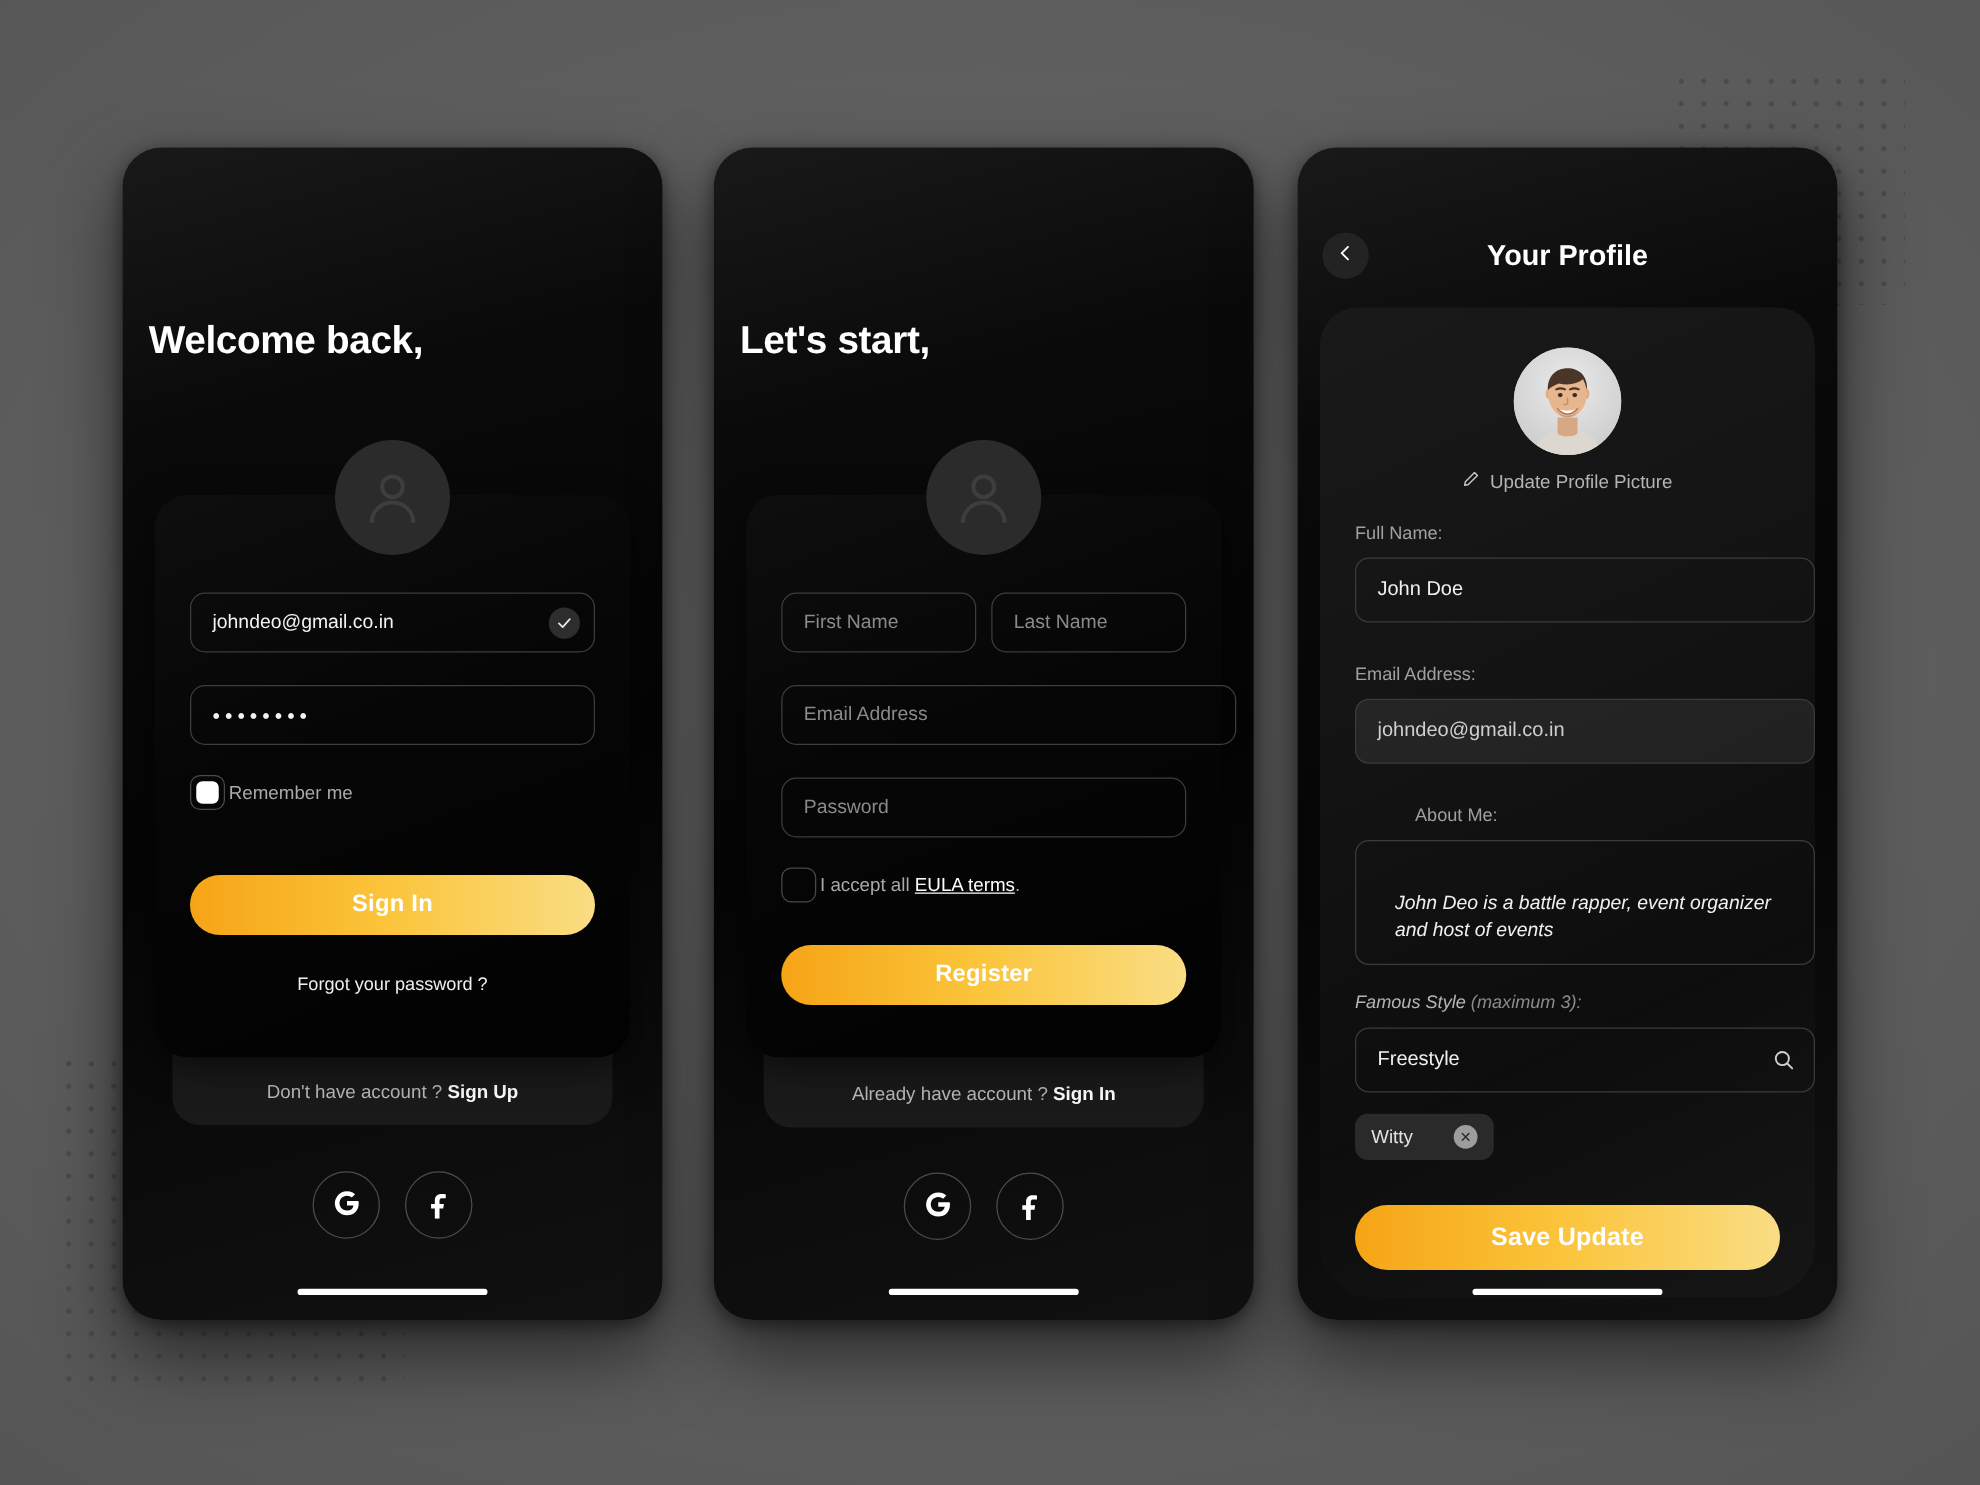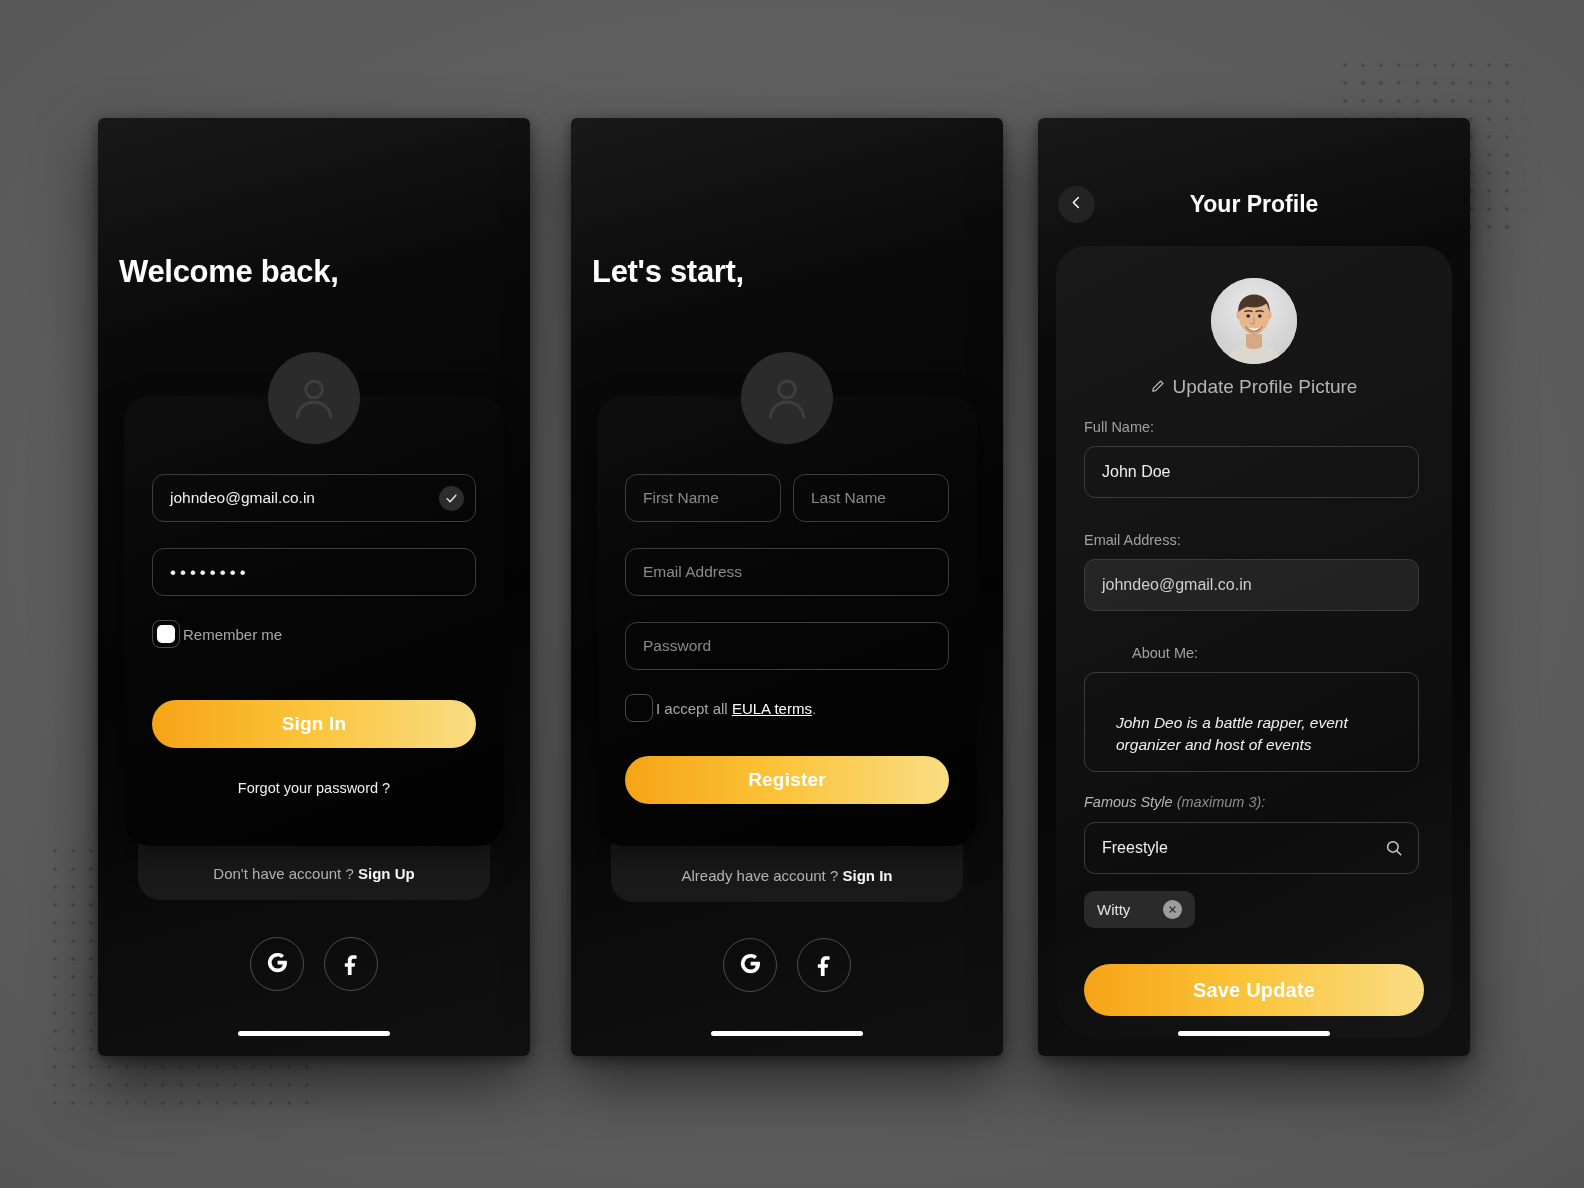--- a/index.html
+++ b/index.html
@@ -27,21 +27,21 @@
   }
   #dots-top-right  { left: 1332px; top: 52px;  width: 192px; height: 192px; }
   #dots-bot-left-a { left: 42px;   top: 838px; width: 60px;  height: 270px; }
   #dots-bot-left-b { left: 42px;   top: 1036px; width: 282px; height: 72px; }
 
   
   .phone {
     position: absolute;
     width: 432px;
     height: 938px;
-    border-radius: 6px;
+    border-radius: 31px;
     background: linear-gradient(165deg, #191919 0%, #0a0a0a 22%, #050505 55%, #111111 100%);
     box-shadow: 0 28px 60px rgba(0,0,0,.55), 0 4px 14px rgba(0,0,0,.45);
     overflow: hidden;
   }
   #phone-signin  { left: 98px;  top: 118px; }
   #phone-signup  { left: 571px; top: 118px; }
   #phone-profile { left: 1038px; top: 118px; }
 
   .home-indicator {
     position: absolute;
@@ -239,35 +239,35 @@
     border-radius: 50%;
     overflow: hidden;
     background: #d6d6d6;
   }
   .p-avatar svg { width: 100%; height: 100%; display: block; }
 
   .update-pic {
     position: absolute;
     top: 130px; left: 0; width: 100%;
     display: flex; align-items: center; justify-content: center; gap: 8px;
-    color: #b4b4b4; font-size: 19px;
+    color: #b4b4b4; font-size: 15px;
     cursor: pointer;
   }
   .update-pic svg { width: 14px; height: 14px; }
 
   .p-label {
     position: absolute; left: 28px;
     color: #a0a0a0; font-size: 14.5px;
   }
   .p-label .muted { color: #8c8c8c; font-weight: normal; }
   .p-label .strong { color: #b5b5b5; }
 
   .p-field {
     position: absolute; left: 28px;
-    width: 335px;
+    width: 368px;
     border: 1px solid #3b3b3b;
     border-radius: 11px;
     padding: 0 17px;
     display: flex; align-items: center;
     font-size: 16px; color: #f0f0f0;
     background: transparent;
   }
   .p-field.readonly { background: rgba(255,255,255,.075); color: #cfcfcf; }
   .p-field.area {
     align-items: flex-end;
@@ -386,21 +386,21 @@
 
   <div class="form-card" id="signup-form-card">
 
     <div class="tf" style="top:78px; left:28px; width:156px;">
       <span class="ph">First Name</span>
     </div>
     <div class="tf" style="top:78px; left:196px; width:156px;">
       <span class="ph">Last Name</span>
     </div>
 
-    <div class="tf" style="top:152px; left:28px; width:324px;">
+    <div class="tf" style="top:152px; left:28px; width:364px;">
       <span class="ph">Email Address</span>
     </div>
 
     <div class="tf" style="top:226px; left:28px; width:324px;">
       <span class="ph">Password</span>
     </div>
 
     <div class="cb-row" style="top:298px; left:28px;">
       <span class="cb-box"></span>
       <span class="cb-label">

